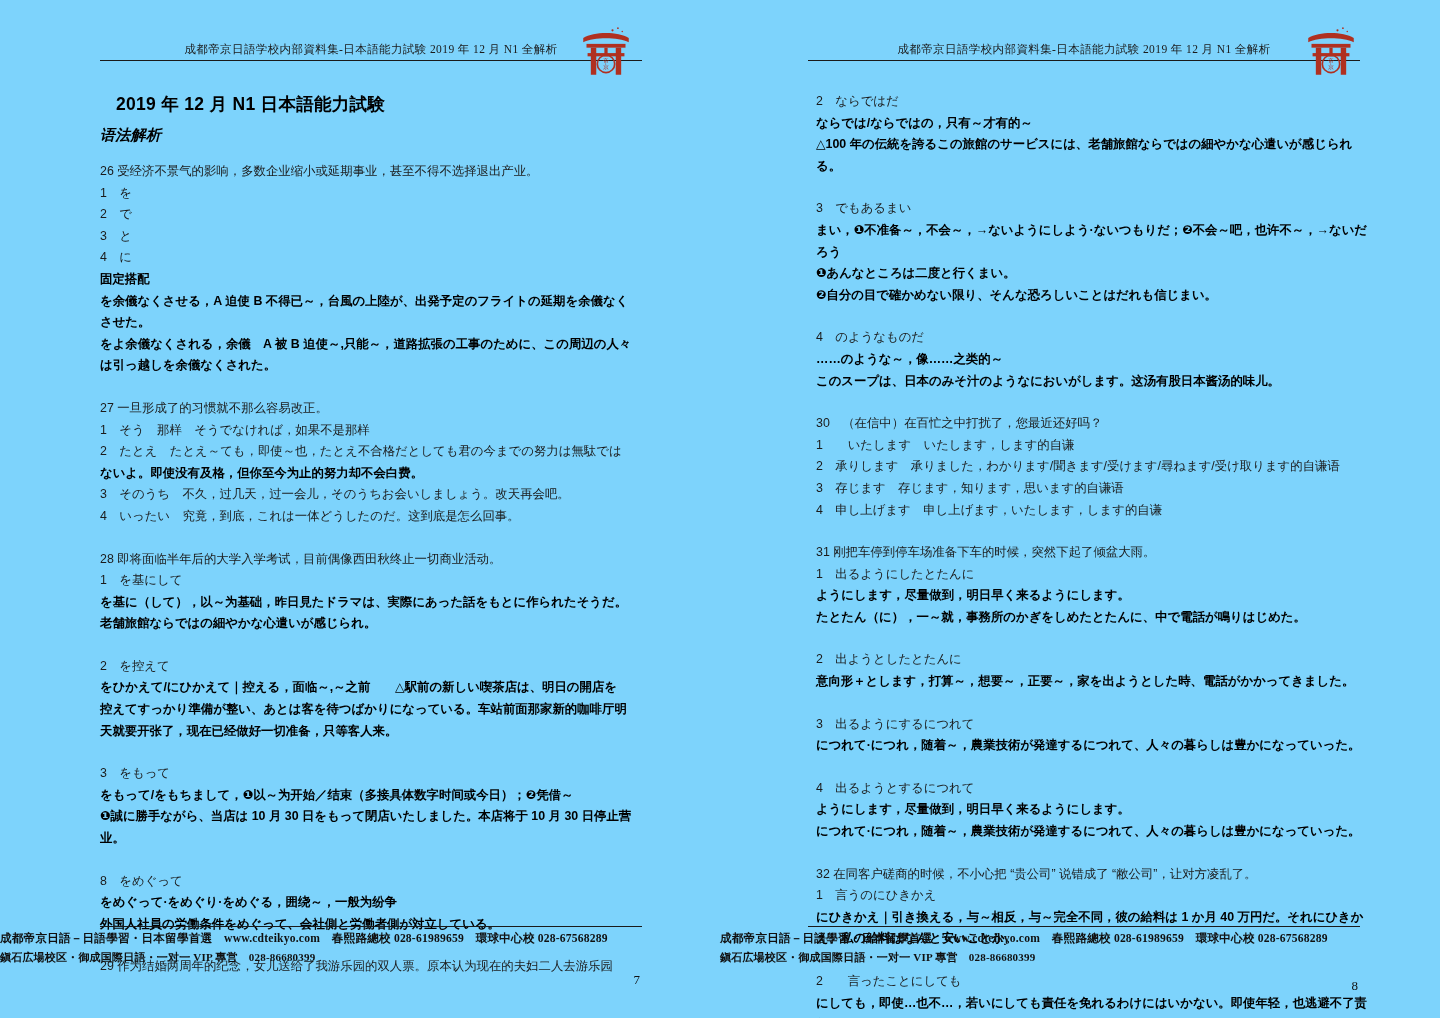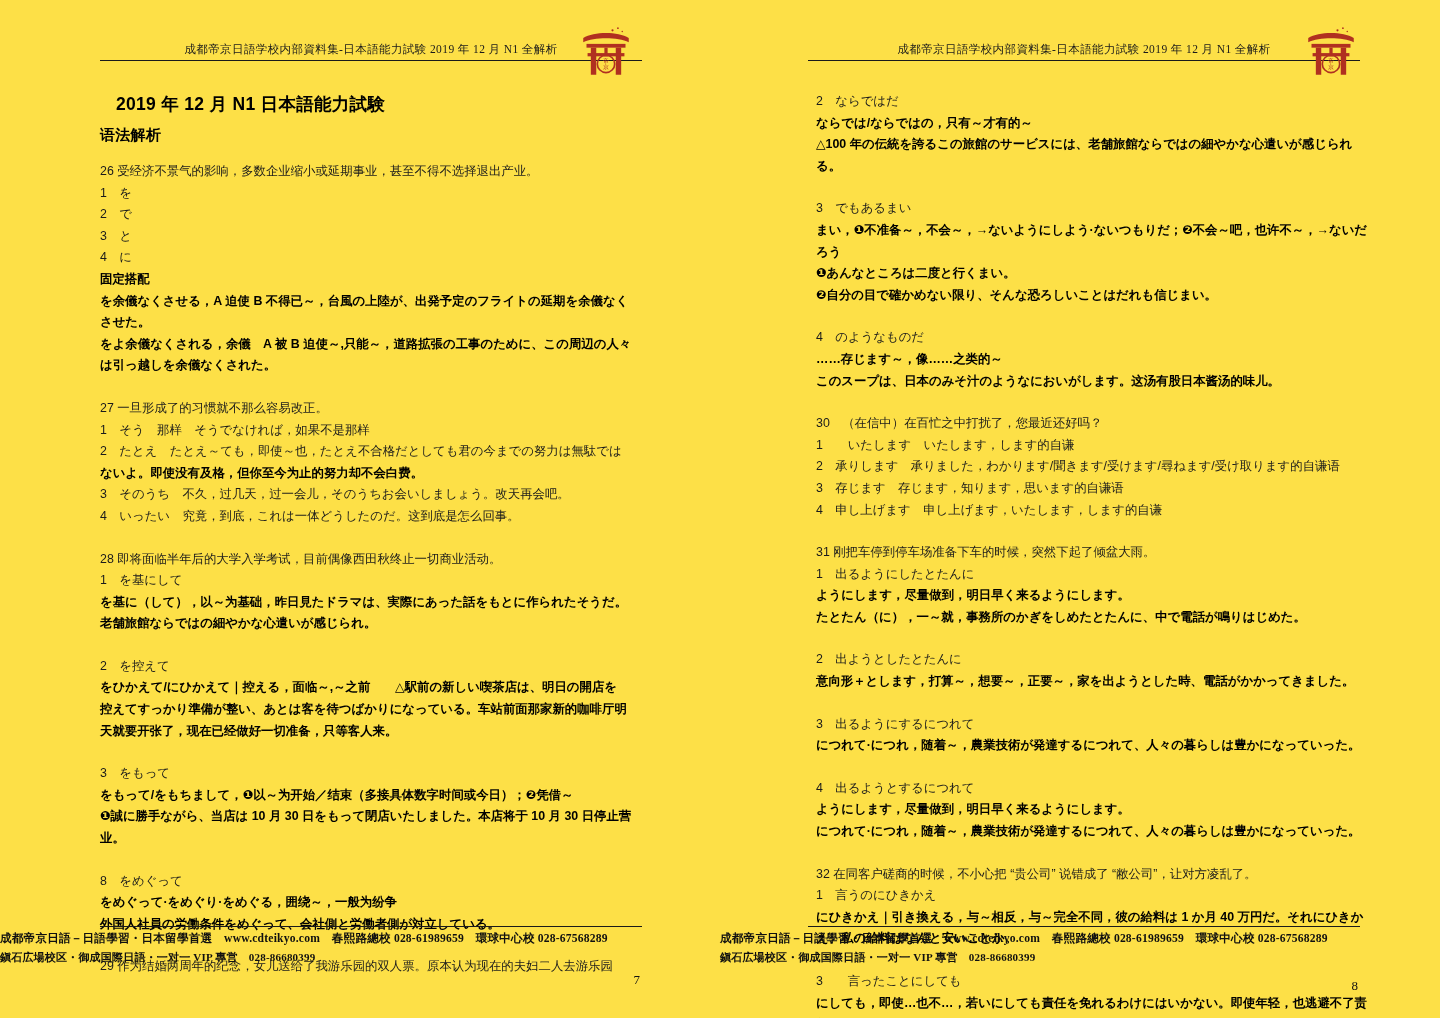--- a/index.html
+++ b/index.html
@@ -10,21 +10,21 @@
     font-family: "Liberation Serif", "DejaVu Serif", serif;
     overflow: hidden;
   }
   .spread {
     width: 1440px; height: 1018px;
     display: flex;
     background: #7f7f7f;
   }
   .page {
     width: 720px; height: 1018px;
-    background: #fde047;
+    background: #7dd3fc;
     position: relative;
     padding: 0;
   }
   .page-inner {
     position: absolute;
     left: 0; top: 0; right: 0; bottom: 0;
   }
 
   
   .header {
@@ -65,20 +65,21 @@
     letter-spacing: 0.3px;
   }
   .section-title {
     position: absolute;
     left: 100px; top: 126px;
     font-family: "Liberation Sans", "DejaVu Sans", sans-serif;
     font-size: 15px;
     font-weight: bold;
     color: #000;
     letter-spacing: 0.3px;
+    font-style: italic;
   }
 
   
   .body-col {
     position: absolute;
     left: 100px;
     width: 540px;
   }
   .page.left .body-col { top: 161px; }
   .page.right .body-col { left: 816px; top: 91px; width: 556px; }
@@ -263,21 +264,21 @@
           <div class="blk">
             <div class="ln opt">3　でもあるまい</div>
             <div class="ln bold">まい，❶不准备～，不会～，→ないようにしよう·ないつもりだ；❷不会～吧，也许不～，→ないだ</div>
             <div class="ln bold">ろう</div>
             <div class="ln bold">❶あんなところは二度と行くまい。</div>
             <div class="ln bold">❷自分の目で確かめない限り、そんな恐ろしいことはだれも信じまい。</div>
           </div>
           <div class="gap"></div>
           <div class="blk">
             <div class="ln opt">4　のようなものだ</div>
-            <div class="ln bold">……存じます～，像……之类的～</div>
+            <div class="ln bold">……のような～，像……之类的～</div>
             <div class="ln bold">このスープは、日本のみそ汁のようなにおいがします。这汤有股日本酱汤的味儿。</div>
           </div>
           <div class="gap"></div>
           <div class="blk">
             <div class="ln q">30　（在信中）在百忙之中打扰了，您最近还好吗？</div>
             <div class="ln opt">1　　いたします　いたします，します的自谦</div>
             <div class="ln opt">2　承りします　承りました，わかります/聞きます/受けます/尋ねます/受け取ります的自谦语</div>
             <div class="ln opt">3　存じます　存じます，知ります，思います的自谦语</div>
             <div class="ln opt">4　申し上げます　申し上げます，いたします，します的自谦</div>
           </div>
@@ -298,21 +299,21 @@
             <div class="ln bold">ようにします，尽量做到，明日早く来るようにします。</div>
             <div class="ln bold">につれて·につれ，随着～，農業技術が発達するにつれて、人々の暮らしは豊かになっていった。</div>
           </div>
           <div class="gap"></div>
           <div class="blk">
             <div class="ln q">32 在同客户磋商的时候，不小心把 “贵公司” 说错成了 “敝公司”，让对方凌乱了。</div>
             <div class="ln opt">1　言うのにひきかえ</div>
             <div class="ln bold">にひきかえ｜引き換える，与～相反，与～完全不同，彼の給料は 1 か月 40 万円だ。それにひきか</div>
             <div class="ln bold">え、私の給料はなんと安いことか。</div>
             <div class="gap"></div>
-            <div class="ln opt">3　　言ったことにしても</div>
+            <div class="ln opt">2　　言ったことにしても</div>
             <div class="ln bold">にしても，即使…也不…，若いにしても責任を免れるわけにはいかない。即使年轻，也逃避不了责</div>
             <div class="ln bold">任。</div>
           </div>
         </div>
 
       <div class="footer">
         <div class="footer-rule"></div>
         <div class="footer-line1">成都帝京日語－日語學習・日本留學首選　www.cdteikyo.com　春熙路總校 028-61989659　環球中心校 028-67568289</div>
         <div class="footer-line2">鎭石広場校区・御成国際日語・一对一 VIP 專営　028-86680399</div>
         <div class="page-number">8</div>

